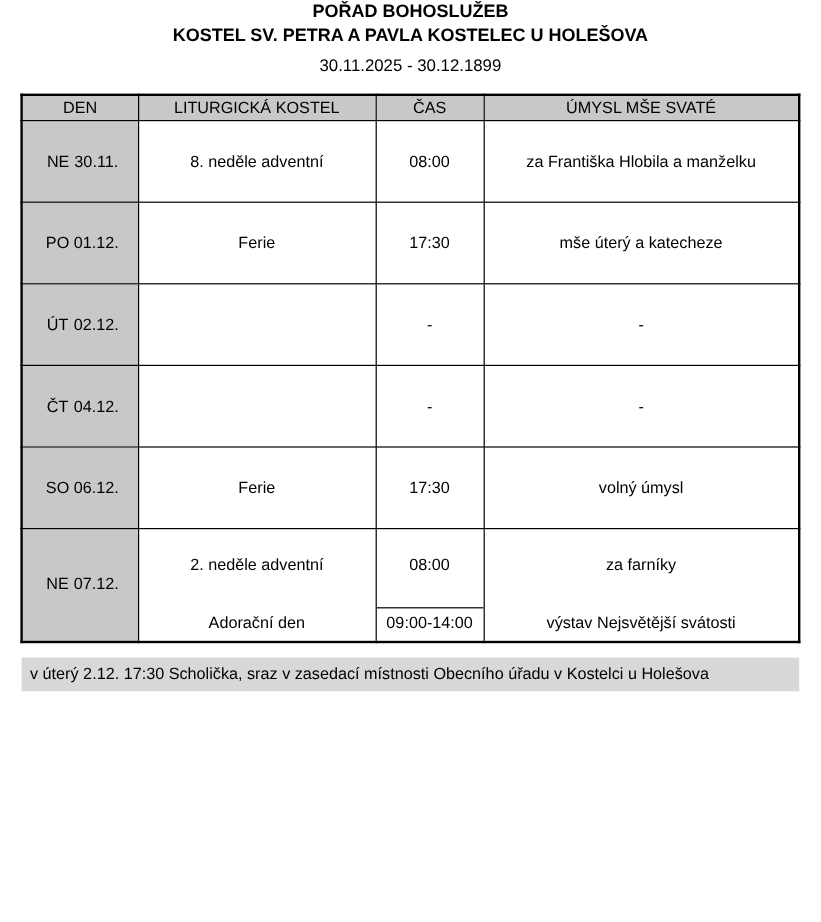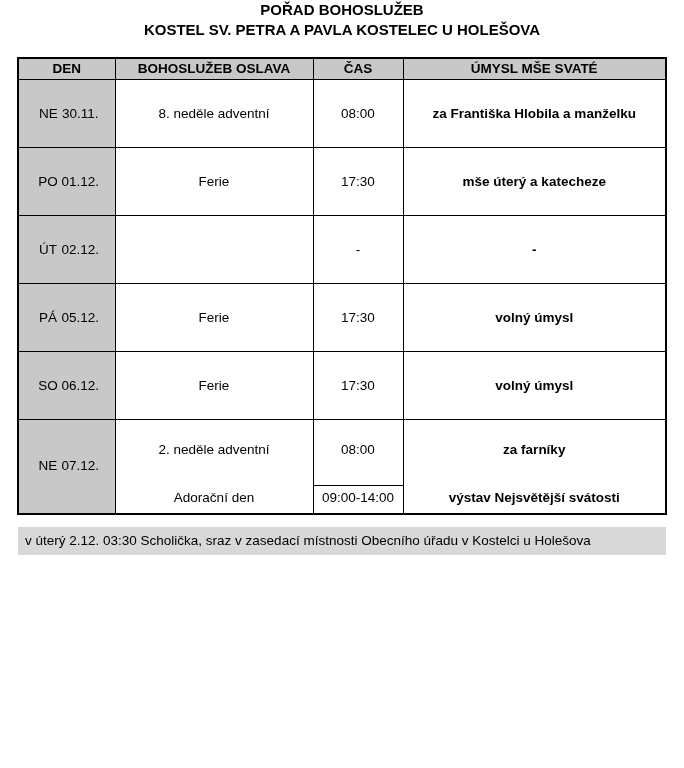--- a/index.html
+++ b/index.html
@@ -30,21 +30,21 @@
     border: 2px solid var(--border-color, #000);
   }
   table.schedule th, table.schedule td {
     border: 1px solid var(--border-color, #000);
     font-size: 13.5px;
     overflow: hidden;
   }
   table.schedule thead tr { height: 22px; }
   table.schedule th {
     background: var(--header-bg, #c8c8c8);
-    font-weight: bold;
+    font-weight: normal;
     text-align: center;
     padding: 2px 2px;
   }
   table.schedule tbody tr { height: 68px; }
   table.schedule tbody tr.tall { height: 94px; }
   table.schedule td {
     text-align: center;
     vertical-align: middle;
     padding: 2px 5px;
     line-height: 1.45;
@@ -52,21 +52,21 @@
   td.day {
     background: var(--day-bg, #c8c8c8);
     font-weight: normal;
     text-align: left;
     padding-left: 8px;
   }
   td.day .dow { display: inline-block; width: 27px; }
   .col0 { width: 97px; }
   .col1 { width: 198px; }
   .col2 { width: 90px; }
-  .col3 { width: 263px; font-weight: bold; }
+  .col3 { width: 263px; }
   .lines {
     display: flex;
     flex-direction: column;
     justify-content: space-between;
     height: 86px;
     padding-top: 16px;
     text-align: center;
   }
   .lines > div { padding: 1px 0 2px 0; }
   td .lines .sub-divider {
@@ -82,26 +82,27 @@
     line-height: 1.45;
     padding: 4px 7px 5px 7px;
   }
 </style>
 </head>
 <body>
 
 <div class="page">
   <div class="title">POŘAD BOHOSLUŽEB</div>
   <div class="subtitle">KOSTEL SV. PETRA A PAVLA KOSTELEC U HOLEŠOVA</div>
+  <div class="daterange">30.11.2025 - 30.12.1899</div>
 
   <table class="schedule">
     <thead>
       <tr id="header-row">
           <th class="col0">DEN</th>
-          <th class="col1">BOHOSLUŽEB OSLAVA</th>
+          <th class="col1">LITURGICKÁ KOSTEL</th>
           <th class="col2">ČAS</th>
           <th class="col3">ÚMYSL MŠE SVATÉ</th>
         </tr>
     </thead>
     <tbody id="table-body">
         <tr>
           <td class="day col0"><span class="dow">NE</span><span>30.11.</span></td>
           <td class="col1">8. neděle adventní</td>
           <td class="col2">08:00</td>
           <td class="col3">za Františka Hlobila a manželku</td>
@@ -112,24 +113,24 @@
           <td class="col2">17:30</td>
           <td class="col3">mše úterý a katecheze</td>
         </tr>
         <tr>
           <td class="day col0"><span class="dow">ÚT</span><span>02.12.</span></td>
           <td class="col1"></td>
           <td class="col2">-</td>
           <td class="col3">-</td>
         </tr>
         <tr>
-          <td class="day col0"><span class="dow">PÁ</span><span>05.12.</span></td>
-          <td class="col1">Ferie</td>
-          <td class="col2">17:30</td>
-          <td class="col3">volný úmysl</td>
+          <td class="day col0"><span class="dow">ČT</span><span>04.12.</span></td>
+          <td class="col1"></td>
+          <td class="col2">-</td>
+          <td class="col3">-</td>
         </tr>
         <tr>
           <td class="day col0"><span class="dow">SO</span><span>06.12.</span></td>
           <td class="col1">Ferie</td>
           <td class="col2">17:30</td>
           <td class="col3">volný úmysl</td>
         </tr>
         <tr class="tall">
           <td class="day col0"><span class="dow">NE</span><span>07.12.</span></td>
           <td class="col1">
@@ -147,14 +148,14 @@
           <td class="col3">
             <div class="lines">
               <div>za farníky</div>
               <div>výstav Nejsvětější svátosti</div>
             </div>
           </td>
         </tr>
       </tbody>
   </table>
 
-  <div class="footer-note">v úterý 2.12. 03:30 Scholička, sraz v zasedací místnosti Obecního úřadu v Kostelci u Holešova</div>
+  <div class="footer-note">v úterý 2.12. 17:30 Scholička, sraz v zasedací místnosti Obecního úřadu v Kostelci u Holešova</div>
 </div>
 
 </body></html>

